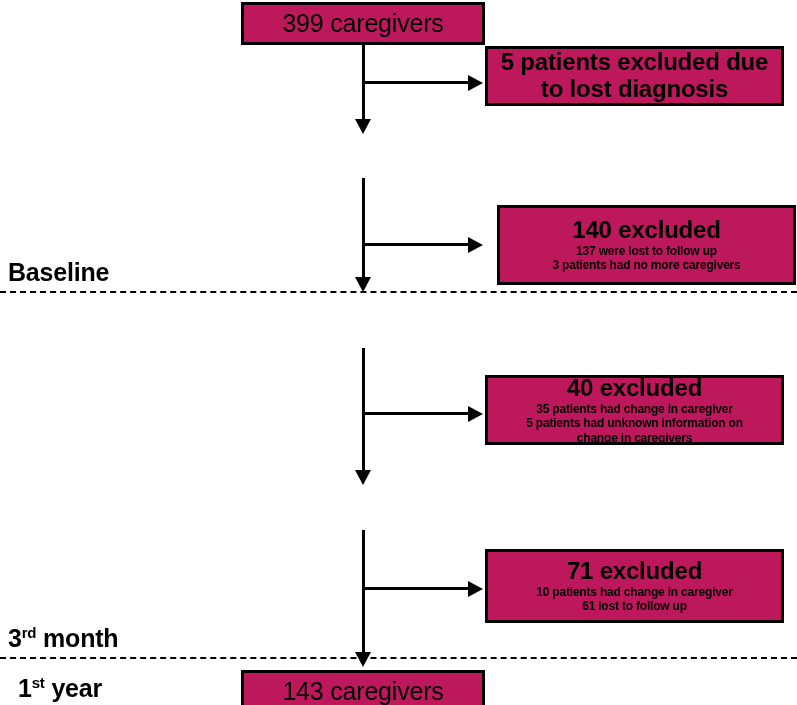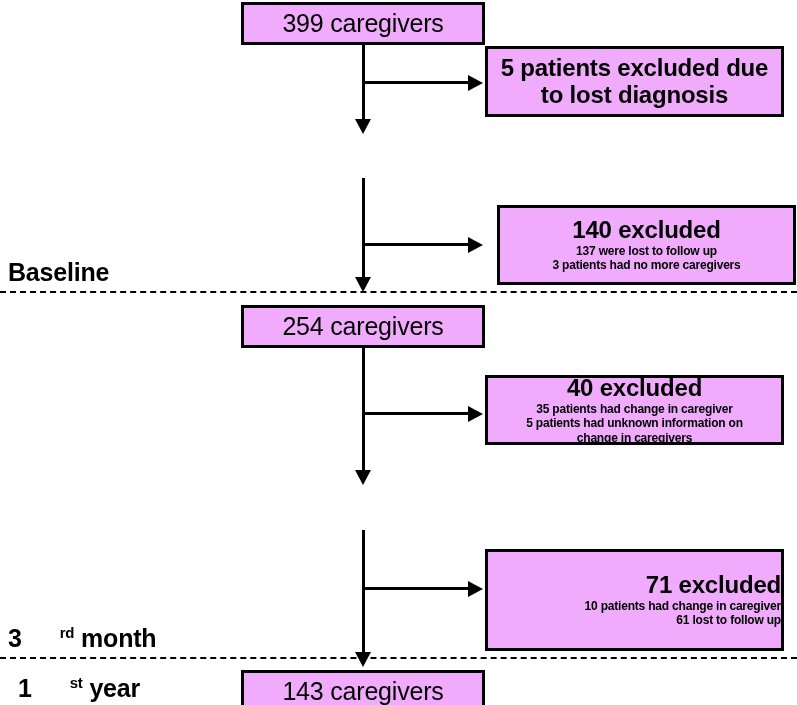--- a/index.html
+++ b/index.html
@@ -15,21 +15,21 @@
     font-family: "Liberation Sans", sans-serif;
     color: #000000;
     overflow: hidden;
   }
 
   
   .box {
     position: absolute;
     box-sizing: border-box;
     border: 3px solid #000000;
-    background: #f0abfc;
+    background: #be185d;
     display: flex;
     flex-direction: column;
     align-items: center;
     justify-content: center;
     text-align: center;
   }
   .main-box {
     left: 241px;
     width: 244px;
     height: 43px;
@@ -104,61 +104,57 @@
     letter-spacing: -0.2px;
     white-space: nowrap;
   }
   .phase-label.bold {
     font-weight: 700;
   }
   .phase-label sup {
     font-size: 0.6em;
     vertical-align: super;
     line-height: 0;
-    margin-left: 38px;
   }
 </style>
 </head>
 <body>
 
 <div id="diagram">
 
   <div class="box main-box" style="top:2px;">
     <span class="headline">399 caregivers</span>
   </div>
 
 
-  <div class="box main-box" style="top:305px;">
-    <span class="headline">254 caregivers</span>
-  </div>
 
 
   <div class="box main-box" style="top:670px;">
     <span class="headline">143 caregivers</span>
   </div>
 
-  <div class="box excl-box" style="top:46px;height:71px;">
+  <div class="box excl-box" style="top:46px;height:60px;">
     <span class="headline">5 patients excluded due</span>
     <span class="headline">to lost diagnosis</span>
   </div>
 
   <div class="box excl-box" style="top:205px;height:80px;margin-left:12px;">
     <span class="headline">140 excluded</span>
     <span class="detail">137 were lost to follow up</span>
     <span class="detail">3 patients had no more caregivers</span>
   </div>
 
   <div class="box excl-box" style="top:375px;height:70px;">
     <span class="headline">40 excluded</span>
     <span class="detail">35 patients had change in caregiver</span>
     <span class="detail">5 patients had unknown information on</span>
     <span class="detail">change in caregivers</span>
   </div>
 
-  <div class="box excl-box" style="top:549px;height:102px;align-items:flex-end;">
+  <div class="box excl-box" style="top:549px;height:74px;">
     <span class="headline">71 excluded</span>
     <span class="detail">10 patients had change in caregiver</span>
     <span class="detail">61 lost to follow up</span>
   </div>
 
   <div class="vline" style="top:45px;height:75px;"></div>
   <div class="arrowhead-down" style="top:119px;"></div>
   <div class="hline" style="top:81px;width:107px;"></div>
   <div class="arrowhead-right" style="left:468px;top:74.5px;"></div>
 

